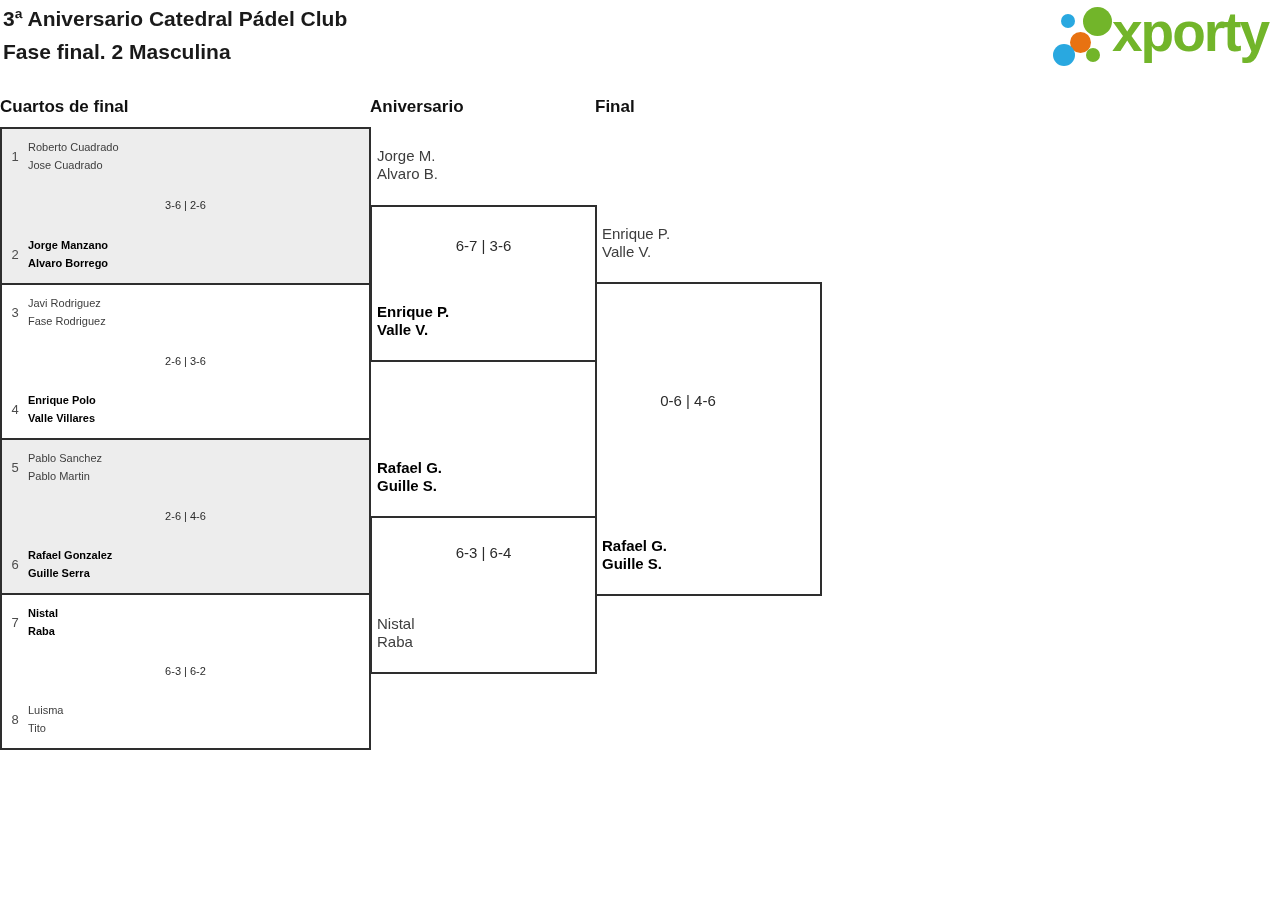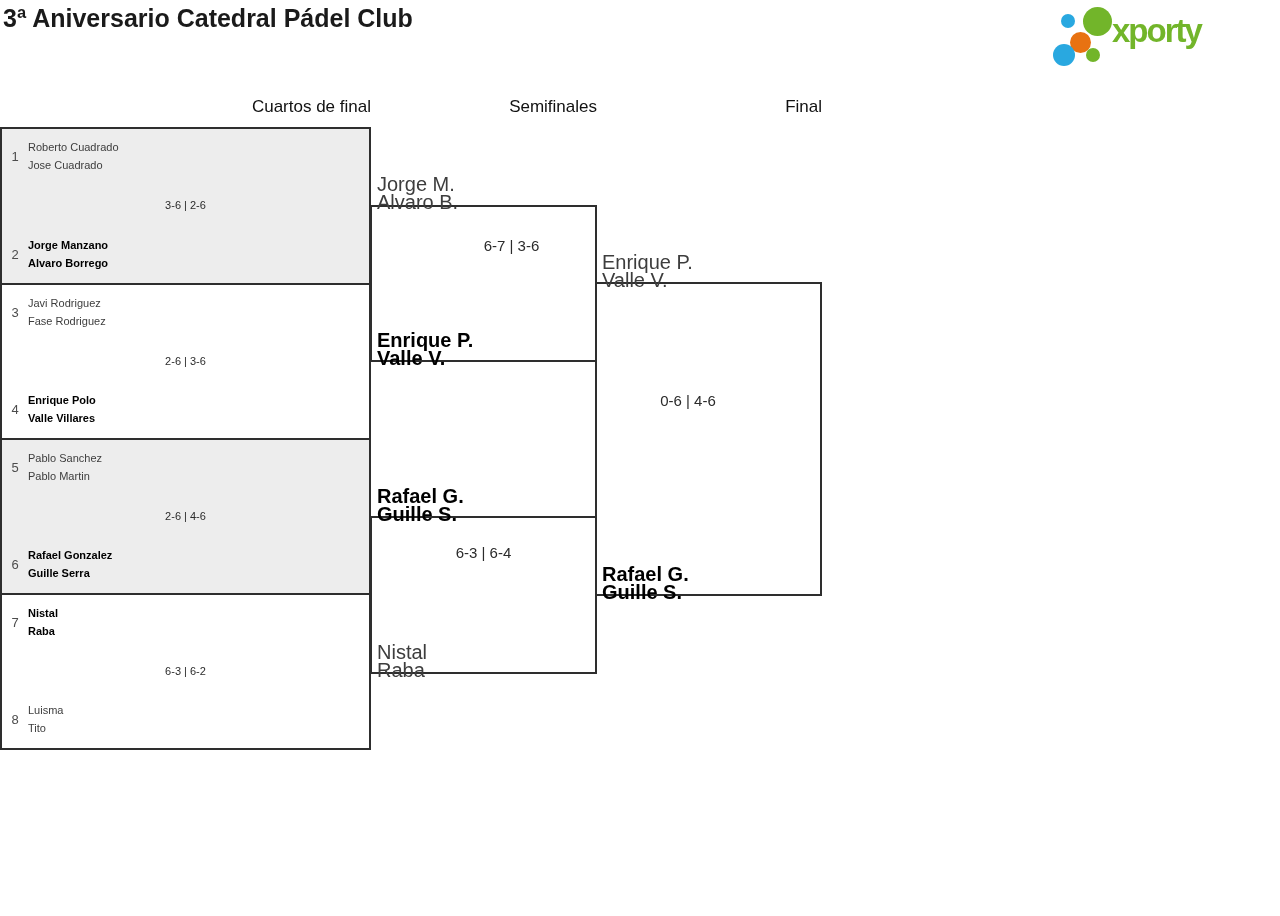--- a/index.html
+++ b/index.html
@@ -10,48 +10,48 @@
     background: #ffffff;
     font-family: "Liberation Sans", sans-serif;
     overflow: hidden;
   }
 
   
   .title {
     position: absolute;
     left: 3px;
     top: 2px;
-    font-size: 25px;
+    font-size: 21px;
     line-height: 33px;
     font-weight: bold;
     color: #1a1a1a;
   }
 
   
   .logo-dot { position: absolute; border-radius: 50%; }
   .dot-green  { background: #72b52a; }
   .dot-blue   { background: #29a8e0; }
   .dot-orange { background: #e87211; }
   .wordmark {
     position: absolute;
     left: 1112px;
-    top: 12px;
-    font-size: 33px;
+    top: 0;
+    font-size: 55px;
     font-weight: bold;
     letter-spacing: -2px;
     color: #72b52a;
   }
 
   
   .round-label {
     position: absolute;
     top: 97px;
-    text-align: right;
+    text-align: left;
     font-size: 17px;
-    font-weight: normal;
+    font-weight: bold;
     color: #111111;
   }
   .round-qf { left: 0;     width: 371px; }
   .round-sf { left: 370px; width: 227px; }
   .round-f  { left: 595px; width: 227px; }
 
   
   .match-box {
     position: absolute;
     box-sizing: border-box;
@@ -87,53 +87,53 @@
     text-align: center;
     font-size: 13px;
     color: #4c4c4c;
   }
   .names { font-size: 11px; line-height: 18px; color: #3d3d3d; }
   .score { text-align: center; font-size: 11px; color: #2b2b2b; }
 
   
   .float-team {
     position: absolute;
-    font-size: 20px;
+    font-size: 15px;
     line-height: 18px;
     color: #3d3d3d;
-    margin-top: 28px;
   }
   .float-score {
     position: absolute;
     text-align: center;
     font-size: 15px;
     color: #2b2b2b;
   }
   .winner { color: #000000; font-weight: bold; }
 </style>
 </head>
 <body>
 
 <div class="page">
 
   <div class="title">
     <div>3ª Aniversario Catedral Pádel Club</div>
+    <div>Fase final. 2 Masculina</div>
   </div>
 
   <div>
     <span class="logo-dot dot-blue" style="left:1061px; top:14px; width:14px; height:14px;"></span>
     <span class="logo-dot dot-green" style="left:1083px; top:7px;  width:29px; height:29px;"></span>
     <span class="logo-dot dot-orange" style="left:1070px; top:32px; width:21px; height:21px;"></span>
     <span class="logo-dot dot-blue" style="left:1053px; top:44px; width:22px; height:22px;"></span>
     <span class="logo-dot dot-green" style="left:1086px; top:48px; width:14px; height:14px;"></span>
     <span class="wordmark">xporty</span>
   </div>
 
   <div class="round-label round-qf">Cuartos de final</div>
-  <div class="round-label round-sf">Semifinales</div>
+  <div class="round-label round-sf">Aniversario</div>
   <div class="round-label round-f">Final</div>
 
   <div class="match-box qf qf1 shaded">
     <div class="team-row">
       <span class="seed">1</span>
       <div class="names">
         <div>Roberto Cuadrado</div>
         <div>Jose Cuadrado</div>
       </div>
     </div>
@@ -203,21 +203,21 @@
 
   <div class="match-box sf sf1"></div>
   <div class="match-box sf sf2"></div>
 
   <div class="match-box final-box"></div>
 
   <div class="float-team" style="left:377px; top:147px;">
     <div>Jorge M.</div>
     <div>Alvaro B.</div>
   </div>
-  <div class="float-score" style="left:370px; top:237px; width:227px;padding-left:28px;">6-7 | 3-6</div>
+  <div class="float-score" style="left:370px; top:237px; width:227px;">6-7 | 3-6</div>
   <div class="float-team winner" style="left:377px; top:303px;">
     <div>Enrique P.</div>
     <div>Valle V.</div>
   </div>
 
   <div class="float-team winner" style="left:377px; top:459px;">
     <div>Rafael G.</div>
     <div>Guille S.</div>
   </div>
   <div class="float-score" style="left:370px; top:544px; width:227px;">6-3 | 6-4</div>

